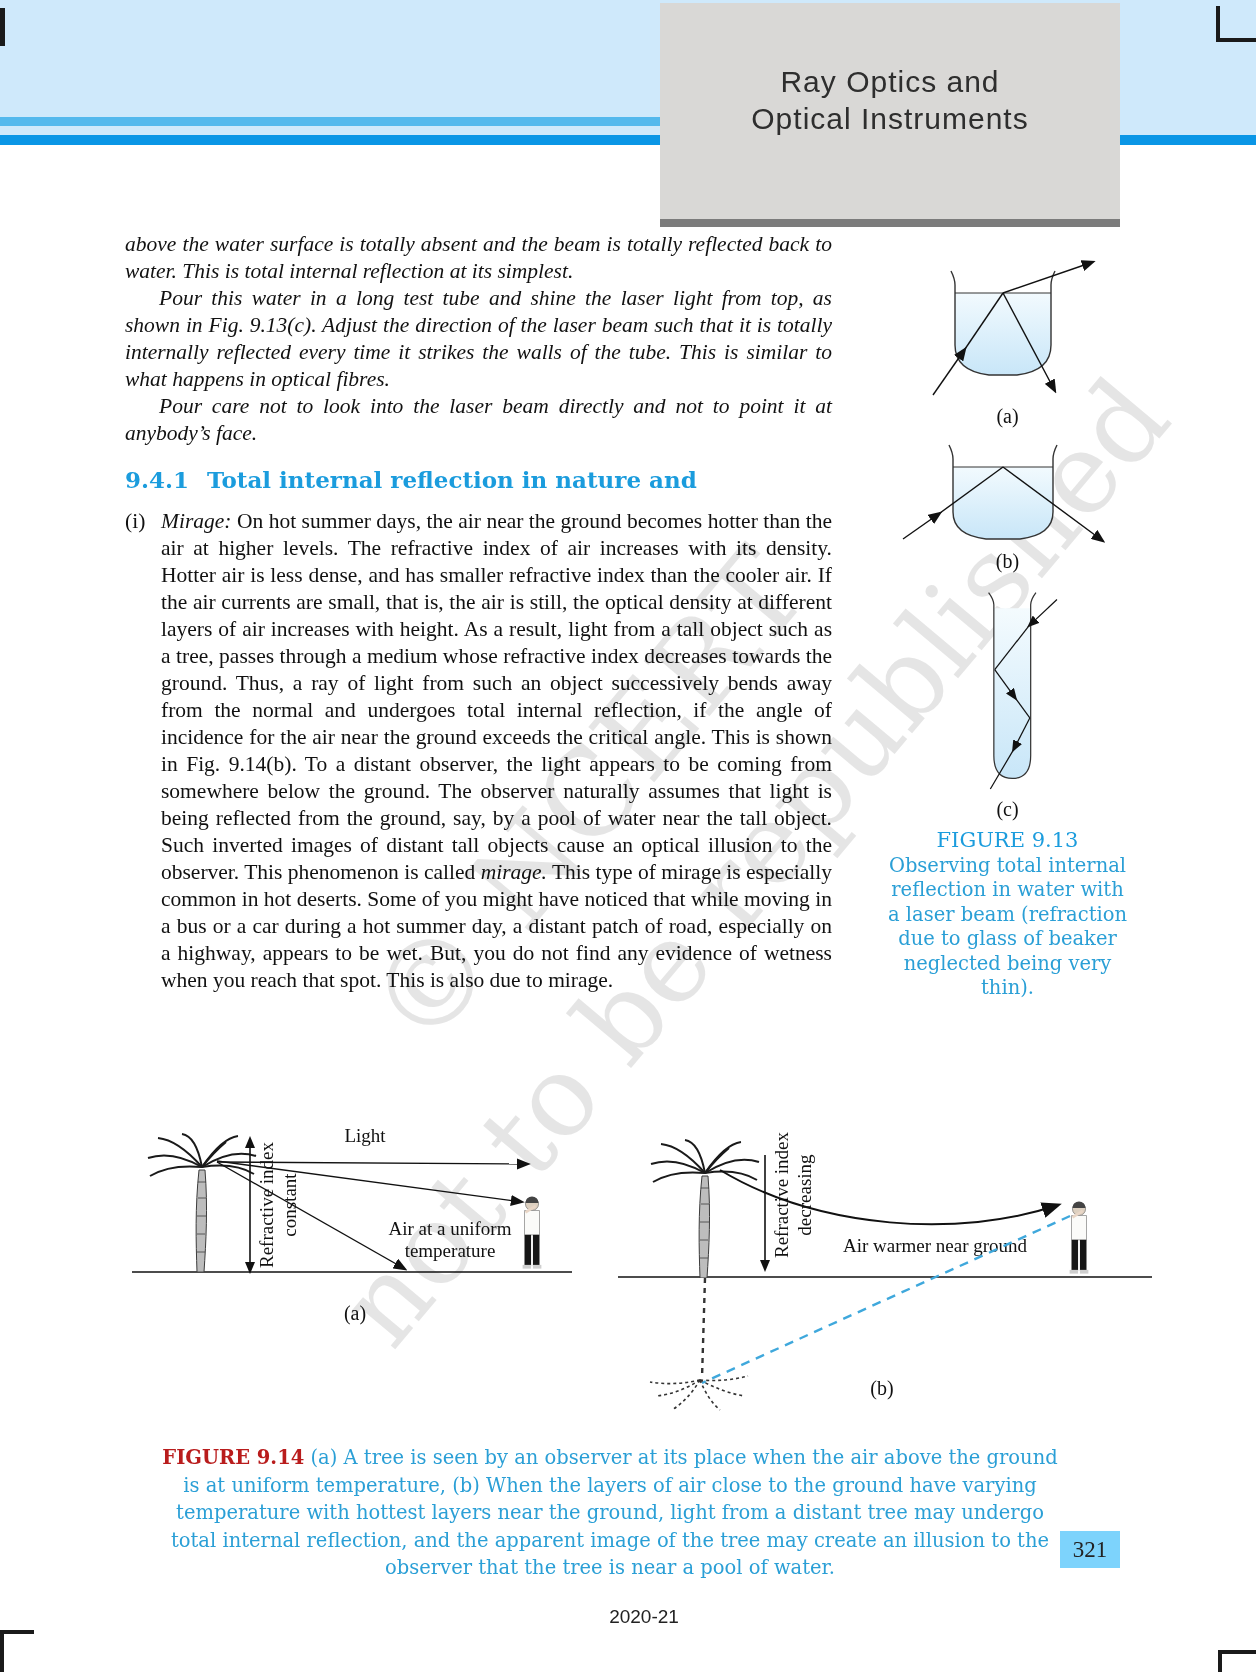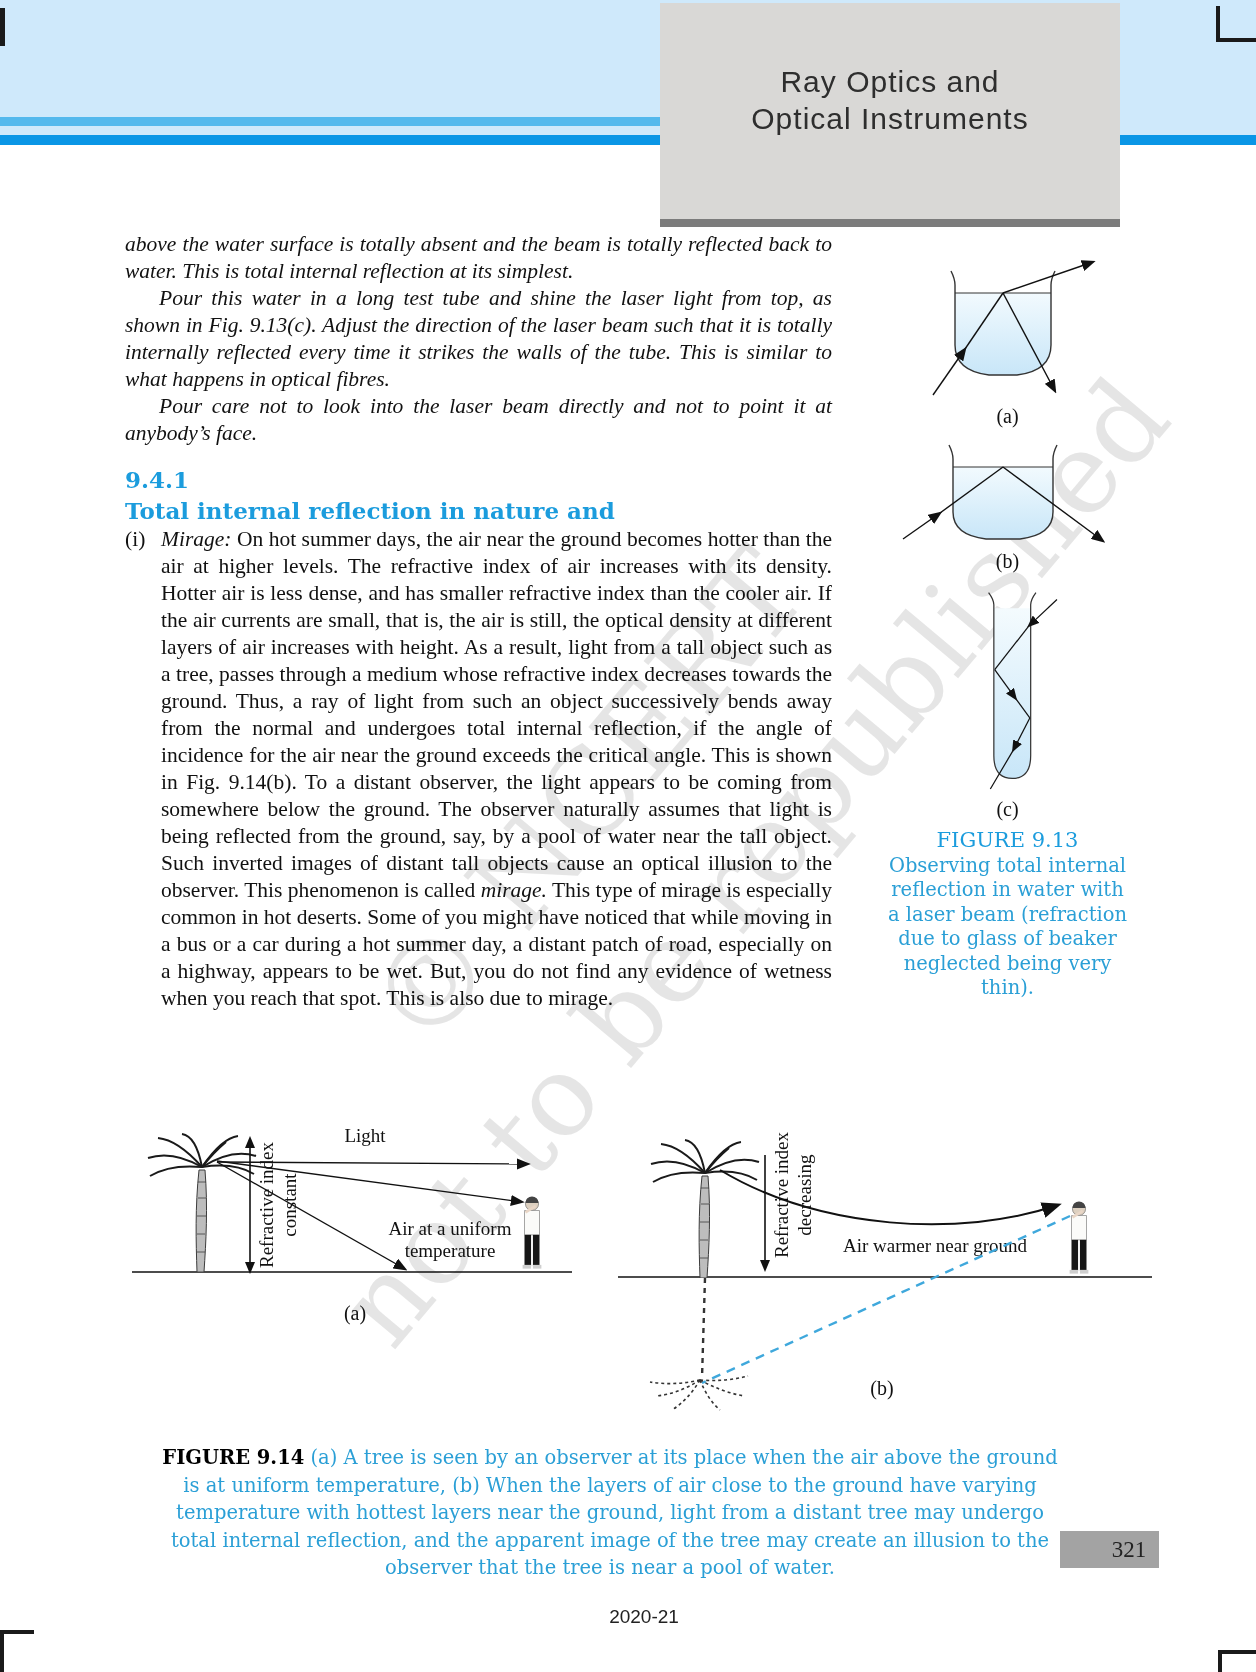--- a/index.html
+++ b/index.html
@@ -25,42 +25,42 @@
   .watermark{left:100px;top:700px;width:1100px;transform:rotate(-50deg);
     text-align:center;color:#cccccc;opacity:.5;z-index:1;pointer-events:none;
     font-family:"DejaVu Serif", serif;white-space:nowrap;}
   .watermark .w1{font-size:118px;margin-bottom:34px;}
   .watermark .w2{font-size:112px;}
 
   
   .content{left:125px;top:231px;width:707px;z-index:2;font-size:21.5px;line-height:27px;text-align:justify;}
   .content p{margin:0;font-style:italic;}
   .content p.ind{text-indent:34px;}
-  .section-heading{margin-top:17px;display:flex;
-    font-family:"DejaVu Serif", serif;font-weight:bold;color:#1b9cdd;font-size:23px;line-height:31px;flex-direction:column;}
+  .section-heading{margin-top:17px;margin-bottom:13px;display:flex;
+    font-family:"DejaVu Serif", serif;font-weight:bold;color:#1b9cdd;font-size:23px;line-height:31px;}
   .sec-num{width:82px;flex:none;}
   .mirage-item{position:relative;padding-left:36px;}
   .item-marker{position:absolute;left:0;top:0;}
 
   
   .sidebar{left:895px;top:245px;width:225px;z-index:2;}
   .fig-label{position:absolute;width:100%;text-align:center;font-size:20px;color:#111;}
   .cap913{position:absolute;top:583px;left:-10px;width:245px;text-align:center;
     font-family:"DejaVu Serif", serif;color:#2a9fd6;font-size:19.5px;line-height:24.5px;}
   .cap913 .cap-title{font-weight:normal;color:#1b9cdd;font-size:21px;}
 
   
   .fig914{left:120px;top:1080px;z-index:2;}
   .cap914{left:158px;top:1444px;width:904px;text-align:center;z-index:2;
     font-family:"DejaVu Serif", serif;color:#2a9fd6;font-size:19.5px;line-height:27.5px;}
-  .cap914 b{color:#000000;}
-
-  
-  .pagebox{left:1060px;top:1531px;width:60px;height:37px;background:#a3a3a3;z-index:2;
-    text-align:center;font-size:23px;line-height:37px;color:#222;padding-left:39px;}
+  .cap914 b{color:#b91c1c;}
+
+  
+  .pagebox{left:1060px;top:1531px;width:60px;height:37px;background:#7dd3fc;z-index:2;
+    text-align:center;font-size:23px;line-height:37px;color:#222;}
   .footer{left:16px;top:1606px;width:1256px;text-align:center;z-index:2;
     font-family:"Liberation Sans", sans-serif;font-size:19px;color:#222;}
 
   svg text{font-family:"Liberation Serif", serif;fill:#111;}
 </style>
 </head>
 <body>
 
 <div class="abs banner-light"></div>
 <div class="abs banner-stripe-med"></div>

